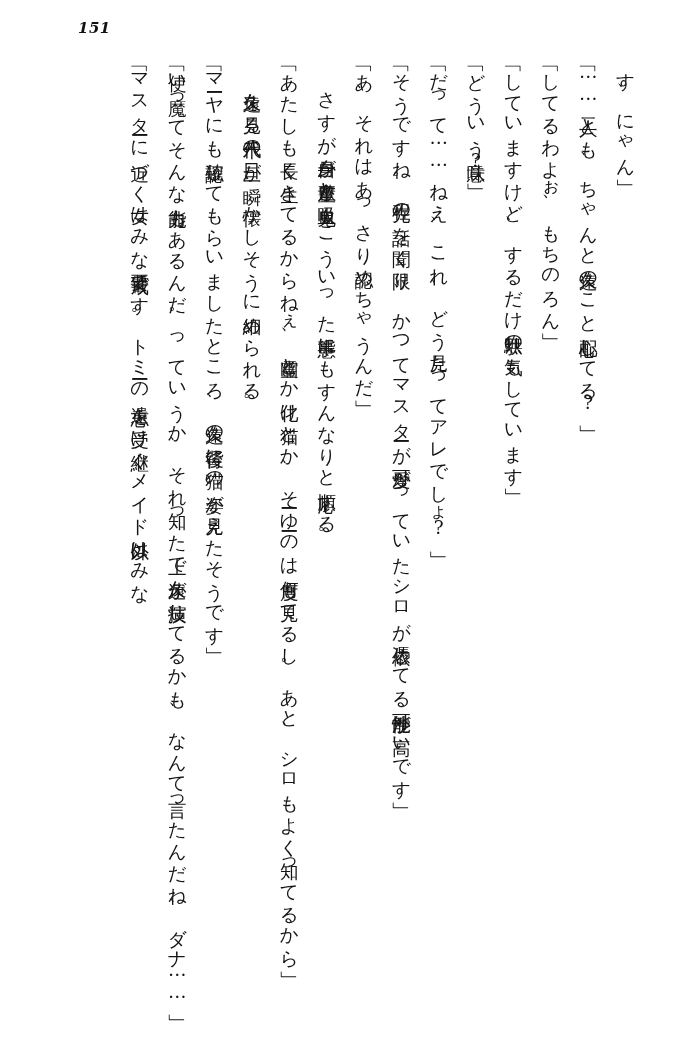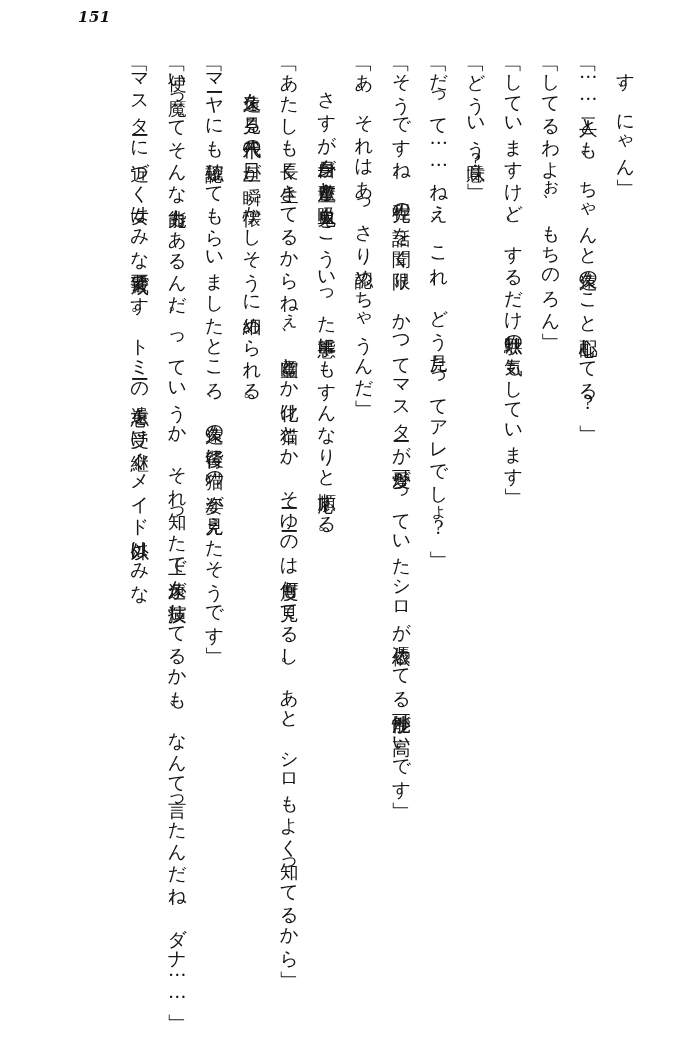--- a/index.html
+++ b/index.html
@@ -19,21 +19,21 @@
   .page {
     position: relative;
     width: 690px;
     height: 1050px;
     box-sizing: border-box;
   }
 
   
   .page-number {
     position: absolute;
-    top: 8px;
+    top: 19px;
     left: 78px;
     font-size: 15px;
     font-style: italic;
     font-weight: 700;
     letter-spacing: 0.5px;
     color: #111;
   }
 
   
   .body-text {

